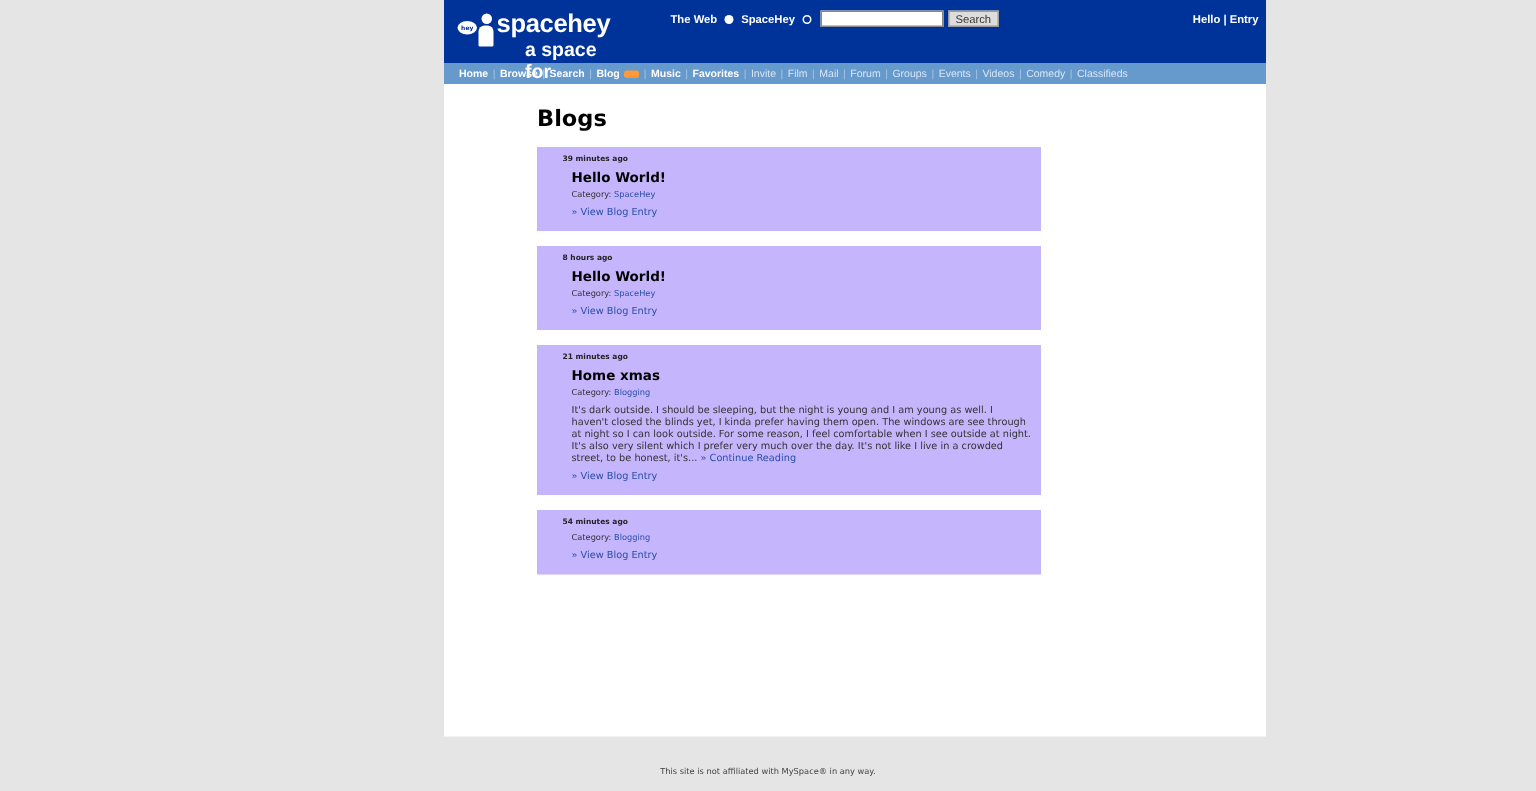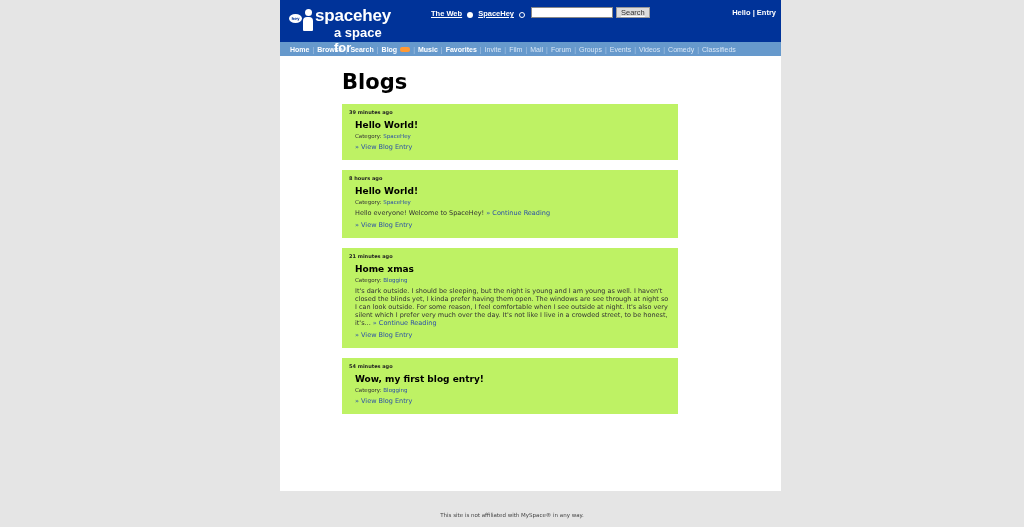--- a/index.html
+++ b/index.html
@@ -1,44 +1,44 @@
 <!DOCTYPE html>
 <html><head>
 <meta charset="utf-8">
 <style>
   * { box-sizing: border-box; margin: 0; padding: 0; }
   html, body { width: 1024px; height: 527px; overflow: hidden; }
   body { background: #e5e5e5; font-family: "DejaVu Sans", sans-serif; color: #000; }
-  .container { position: absolute; left: 280px; top: 0; width: 501px; }
+  .container { position: absolute; left: 296px; top: 0; width: 548px; }
   .header { background: #003399; height: 42px; position: relative; color: #fff; }
   .logo { position: absolute; left: 9px; top: 6px; width: 100px; height: 30px; }
   .logo-bubble { position: absolute; left: 0; top: 8px; width: 13px; height: 9px; background: #fff; border-radius: 50%; color:#039; font-size: 4px; text-align:center; line-height:9px; font-weight:bold;}
   .logo-person-head { position: absolute; left: 16px; top: 3px; width: 7px; height: 7px; background: #fff; border-radius: 50%; }
   .logo-person-body { position: absolute; left: 14px; top: 11px; width: 10px; height: 14px; background: #fff; border-radius: 4px 4px 1px 1px; }
   .logo-name { position: absolute; left: 26px; top: 0px; font-family: "Liberation Sans", sans-serif; font-weight: bold; font-size: 17px; letter-spacing: -0.2px; }
   .logo-tag { position: absolute; left: 26px; top: 19px; font-family: "Liberation Sans", sans-serif; font-weight: bold; font-size: 13px; padding-left: 19px; }
-  .search-area { position: absolute; left: 151px; top: 7px; display: flex; align-items: flex-end; font-family: "Liberation Sans", sans-serif; font-size: 7.5px; font-weight: bold; text-decoration: underline; }
+  .search-area { position: absolute; left: 151px; top: 7px; display: flex; align-items: center; font-family: "Liberation Sans", sans-serif; font-size: 7.5px; font-weight: bold; }
   .search-area .lbl { margin-right: 5px; }
   .radio { width: 6px; height: 6px; border-radius: 50%; margin-right: 5px; display:inline-block; }
   .radio.on { background: #fff; }
   .radio.off { border: 1.5px solid #fff; background: #003399; }
   .search-input { width: 82px; height: 11px; border: 1px solid #888; background: #fff; margin-left: 1px; font-size: 7px; }
   .search-btn { margin-left: 3px; height: 11px; padding: 0 4px; background: #ddd; border: 1px solid #999; font-family: "Liberation Sans", sans-serif; font-size: 7.5px; color: #333; line-height: 9px; }
   .help-links { position: absolute; right: 5px; top: 8px; font-family: "Liberation Sans", sans-serif; font-size: 7.5px; font-weight: bold; }
   .help-links span { color: #fff; }
   .nav { background: #6699cc; height: 14px; display: flex; align-items: center; padding-left: 10px; font-family: "Liberation Sans", sans-serif; font-size: 7px; }
   .nav a { color: #fff; text-decoration: none; font-weight: bold; }
   .nav a.dim { color: #d8e6f5; font-weight: normal; }
   .nav .sep { color: #a7c4e2; margin: 0 3px; }
   .new-badge { display: inline-block; width: 10px; height: 5px; background: #ff9933; border-radius: 2px; margin-left: 3px; vertical-align: middle; }
   .main { background: #fff; height: 435px; position: relative; }
   .content { position: absolute; left: 62px; top: 14px; width: 336px; }
-  h1 { font-size: 21px; font-weight: bold; margin-bottom: 10px; }
+  h1 { font-size: 15px; font-weight: bold; margin-bottom: 10px; }
   h2 { font-size: 8.5px; font-weight: bold; margin-bottom: 8px; }
-  .card { background: #bef264; padding: 5px 6px 9px 7px; margin-bottom: 10px; }
+  .card { background: #c4b5fd; padding: 5px 6px 9px 17px; margin-bottom: 10px; }
   .card .time { font-size: 5px; font-weight: bold; color: #222; margin-bottom: 5px; }
   .card .body { padding-left: 6px; }
   .card .title { font-size: 9px; font-weight: bold; margin-bottom: 3px; }
   .card .cat { font-size: 5.5px; color: #333; margin-bottom: 4px; }
   .card .cat a, .card a { color: #2b4fa8; text-decoration: none; }
   .card .text { font-size: 6.5px; color: #333; line-height: 8px; margin-bottom: 4px; }
   .card .view { font-size: 6.5px; }
   .emoji { display:inline-block; width:7px; height:7px; border-radius:50%; background:#f5c518; vertical-align:middle; }
   .footer { position: absolute; left: 0; top: 512px; width: 1024px; text-align: center; font-size: 5.5px; color: #444; }
 </style>
@@ -115,39 +115,37 @@
           <div class="cat"><span>Category:</span> <a>SpaceHey</a></div>
           <div class="view"><a>» View Blog Entry</a></div>
         </div>
       </div>
 
       <div class="card">
         <div class="time">8 hours ago</div>
         <div class="body">
           <div class="title">Hello World!</div>
           <div class="cat"><span>Category:</span> <a>SpaceHey</a></div>
-          <div class="text"><span>Hello everyone! Welcome to SpaceHey!</span> <a>» Continue Reading</a></div>
           <div class="view"><a>» View Blog Entry</a></div>
         </div>
       </div>
 
       <div class="card">
         <div class="time">21 minutes ago</div>
         <div class="body">
           <div class="title">Home xmas</div>
           <div class="cat"><span>Category:</span> <a>Blogging</a></div>
           <div class="text"><span>It's dark outside. I should be sleeping, but the night is young and I am young as well. I haven't closed the blinds yet, I kinda prefer having them open. The windows are see through at night so I can look outside. For some reason, I feel comfortable when I see outside at night. It's also very silent which I prefer very much over the day. It's not like I live in a crowded street, to be honest, it's...</span> <a>» Continue Reading</a></div>
           <div class="view"><a>» View Blog Entry</a></div>
         </div>
       </div>
 
       <div class="card">
         <div class="time">54 minutes ago</div>
         <div class="body">
-          <div class="title">Wow, my first blog entry!</div>
           <div class="cat"><span>Category:</span> <a>Blogging</a></div>
           <div class="view"><a>» View Blog Entry</a></div>
         </div>
       </div>
     </div>
   </div>
 </div>
 
 <div class="footer">This site is not affiliated with MySpace® in any way.</div>
 

